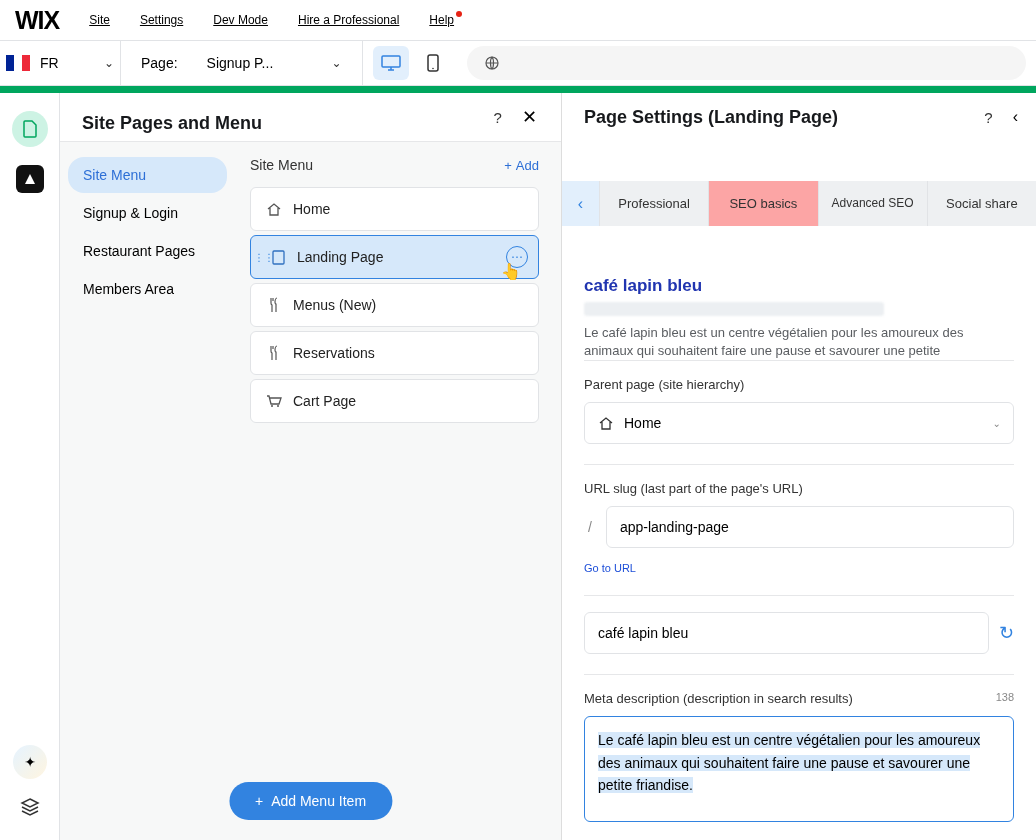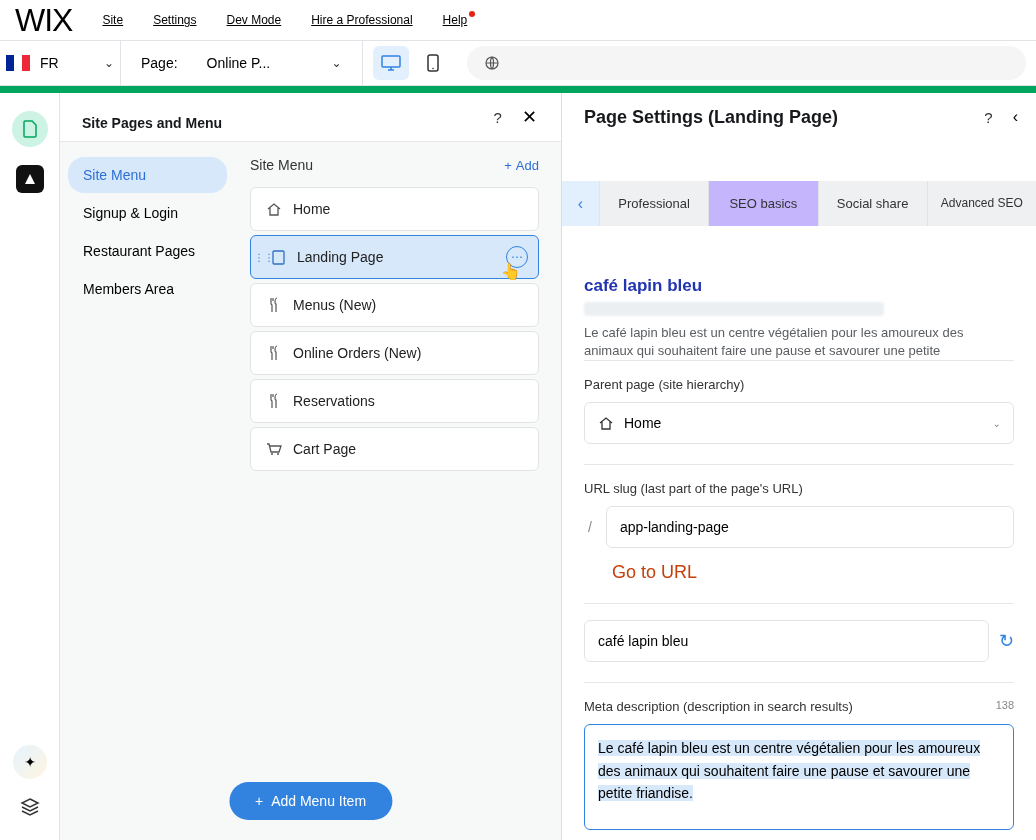--- a/index.html
+++ b/index.html
@@ -1,18 +1,18 @@
 <!DOCTYPE html>
 <html><head>
 <meta charset="utf-8">
 <style>
 * { box-sizing: border-box; margin: 0; padding: 0; }
 body { font-family: -apple-system, "Helvetica Neue", Arial, sans-serif; font-size: 14px; color: #000; background: #fff; overflow: hidden; width: 1036px; height: 840px; }
 .topbar { height: 40px; display: flex; align-items: center; padding: 0 15px; gap: 30px; }
-.logo { font-weight: 400; font-size: 32px; letter-spacing: -1px; }
+.logo { font-weight: 700; font-size: 25px; letter-spacing: -1px; }
 .menu-item { font-size: 12px; color: #000; cursor: pointer; position: relative; text-decoration: underline; }
 .menu-notif::after { content:''; position:absolute; top:-2px; right:-8px; width:6px; height:6px; background:#e62214; border-radius:50%; }
 .toolbar { height: 46px; border-top: 1px solid #e1e3e6; border-bottom: 1px solid #e1e3e6; display: flex; align-items: center; }
 .locale { width: 121px; display:flex; align-items:center; gap:10px; padding:0 6px; border-right:1px solid #e1e3e6; height:100%; }
 .flag-fr { width:24px; height:16px; display:flex; }
 .flag-fr span { flex:1; }
 .page-sel { display:flex; align-items:center; gap:29px; padding:0 20px; border-right:1px solid #e1e3e6; height:100%; }
 .device-btns { display:flex; align-items:center; gap:6px; padding:0 10px; height:100%; }
 .device-btn { width:36px; height:34px; display:flex; align-items:center; justify-content:center; border-radius:6px; }
 .device-btn.active { background:#e2effc; }
@@ -21,21 +21,21 @@
 .main { display:flex; height: calc(840px - 40px - 46px - 7px); }
 .far-left { width:60px; background:#fff; border-right:1px solid #e1e3e6; display:flex; flex-direction:column; align-items:center; padding-top:18px; gap:18px; }
 .fl-circle { width:36px; height:36px; border-radius:50%; background:#cdf3e4; display:flex; align-items:center; justify-content:center; }
 .fl-square { width:28px; height:28px; border-radius:6px; background:#111; display:flex; align-items:center; justify-content:center; }
 .fl-bottom { position:absolute; bottom:18px; left:0; width:60px; display:flex; flex-direction:column; align-items:center; gap:18px; }
 .ai-circle { width:34px; height:34px; border-radius:50%; background:linear-gradient(135deg,#e5f3ff,#fff5e0); display:flex; align-items:center; justify-content:center; font-size:14px; }
 .layers-icon { font-size:20px; color:#333; }
 
 .panel-left { width:502px; display:flex; flex-direction:column; border-right:1px solid #ddd; }
 .panel-header { height:48px; display:flex; align-items:center; justify-content:space-between; padding:0 24px 0 22px; }
-.panel-title { font-size:14px; font-weight:700; color:#17191c;margin-top:12px; }
+.panel-title { font-size:18px; font-weight:700; color:#17191c;margin-top:12px; }
 .panel-hdr-actions { display:flex; gap:20px; align-items:center; }
 .close-x { font-size:18px; cursor:pointer; }
 .help-q { font-size:15px; cursor:pointer; color:#333; }
 .panel-body { flex:1; display:flex; background:#f7f8f8; border-top:1px solid #e6e7e9; position:relative; }
 .categories { width:175px; padding:15px 8px; }
 .cat-item { padding:10px 15px; border-radius:16px; font-size:14px; color:#000; cursor:pointer; margin-bottom:2px; }
 .cat-item.active { background:#d6e8fa; color:#2d6fd6; }
 .menu-col { flex:1; padding:15px 22px 0 15px; display:flex; flex-direction:column; }
 .menu-col-hdr { display:flex; justify-content:space-between; align-items:center; margin-bottom:14px; }
 .menu-col-title { font-size:14px; color:#333; }
@@ -49,35 +49,35 @@
 .cursor-hand { position:absolute; bottom:-14px; right:6px; font-size:16px; pointer-events:none; }
 .add-menu-btn { position:absolute; bottom:20px; left:50%; transform:translateX(-50%); background:#3283e0; color:#fff; padding:11px 26px; border-radius:26px; font-size:14px; display:flex; align-items:center; gap:8px; cursor:pointer; }
 
 .panel-right { flex:1; display:flex; flex-direction:column;gap:40px; }
 .pr-header { height:48px; display:flex; align-items:center; justify-content:space-between; padding:0 18px 0 22px; }
 .pr-title { font-size:18px; font-weight:700; color:#17191c; }
 .tabs { display:flex; height:45px; background:#eef0f2; }
 .tab { flex:1; display:flex; align-items:center; justify-content:center; font-size:13px; color:#333; cursor:pointer; border-right:1px solid #e1e3e6; padding:0 8px; text-align:center; }
 .tab:last-child { border-right:none; }
 .tab-arrow { width:38px; flex:none; background:#e2effc; color:#3283e0; font-size:16px; }
-.tab.active { background:#c4b5fd; }
+.tab.active { background:#fca5a5; }
 .tab.small { font-size:12px; line-height:1.2; }
 .pr-content { flex:1; padding:10px 22px 20px 22px; overflow-y:auto; }
 .preview-title { color:#2135b0; font-size:17px; font-weight:600; margin-bottom:6px; }
 .preview-url { height:14px; background:#eceff2; border-radius:3px; width:300px; margin-bottom:8px; filter:blur(1px); }
 .preview-desc { font-size:13px; color:#5a5d61; line-height:1.4; }
 .section { border-top:1px solid #e6e7e9; padding:16px 0 20px; }
 .section:first-of-type { margin-top:18px; }
 .field-label { font-size:13px; color:#333; margin-bottom:10px; display:flex; justify-content:space-between; }
 .select-box { height:42px; border:1px solid #e1e3e6; border-radius:6px; display:flex; align-items:center; padding:0 13px; gap:10px; font-size:14px; cursor:pointer; position:relative; }
 .select-caret { position:absolute; right:12px; color:#888; font-size:10px; }
 .url-row { display:flex; gap:10px; align-items:center; }
 .url-slash { color:#888; padding:0 4px; }
 .input-box { flex:1; height:42px; border:1px solid #e1e3e6; border-radius:6px; padding:0 13px; font-size:14px; background:#fff; }
-.go-url { color:#c2410c; font-size:18px; margin-top:14px; display:inline-block; cursor:pointer;margin-left:28px; }
+.go-url { color:#1d4ed8; font-size:11px; margin-top:14px; display:inline-block; cursor:pointer; }
 .title-row { display:flex; gap:10px; align-items:center; }
 .refresh-icon { color:#3283e0; font-size:18px; cursor:pointer; }
 .textarea { width:100%; min-height:106px; border:1.5px solid #3283e0; border-radius:6px; padding:12px 13px; font-size:14px; line-height:1.6; font-family:inherit; resize:none; background:#fff; }
 .textarea .hl { background:#d6e8fa; }
 .char-count { font-size:11px; color:#888; }
 .index-row { display:flex; justify-content:flex-end; align-items:center; padding-top:18px; border-top:1px solid #e6e7e9; }
 .toggle { width:40px; height:22px; background:#3283e0; border-radius:11px; position:relative; cursor:pointer; }
 .toggle::after { content:'✓'; position:absolute; right:2px; top:2px; width:18px; height:18px; background:#fff; border-radius:50%; display:flex; align-items:center; justify-content:center; font-size:10px; color:#3283e0; }
 </style>
 </head>
@@ -97,21 +97,21 @@
     <div class="flag-fr">
         <span style="background:#002395"></span>
         <span style="background:#fff"></span>
         <span style="background:#ed2939"></span>
       </div>
     <span>FR</span>
     <span style="margin-left:auto;font-size:12px;color:#333">⌄</span>
   </div>
   <div class="page-sel">
     <span>Page:</span>
-    <span style="min-width:80px">Online P...</span>
+    <span style="min-width:80px">Signup P...</span>
     <span style="font-size:12px;color:#333;margin-left:16px">⌄</span>
   </div>
   <div class="device-btns">
     <div class="device-btn active">
       <svg width="20" height="16" viewBox="0 0 20 16">
           <rect x="1" y="1" width="18" height="11" rx="1" fill="none" stroke="#3283e0" stroke-width="1.5"></rect>
           <path d="M7 15h6M10 12v3" stroke="#3283e0" stroke-width="1.5"></path>
         </svg>
     </div>
     <div class="device-btn">
@@ -203,28 +203,20 @@
               </svg>
             </span>
           <span class="page-label">Menus (New)</span>
         </div>
         <div class="page-item">
           <span class="page-icon">
               <svg width="14" height="16" viewBox="0 0 14 16">
                 <path d="M4 1v5a2 2 0 001 2v7M4 1v3M6 1v3M10 1c-1 0-2 2-2 4s1 2 1 2v8" fill="none" stroke="#555" stroke-width="1.2"></path>
               </svg>
             </span>
-          <span class="page-label">Online Orders (New)</span>
-        </div>
-        <div class="page-item">
-          <span class="page-icon">
-              <svg width="14" height="16" viewBox="0 0 14 16">
-                <path d="M4 1v5a2 2 0 001 2v7M4 1v3M6 1v3M10 1c-1 0-2 2-2 4s1 2 1 2v8" fill="none" stroke="#555" stroke-width="1.2"></path>
-              </svg>
-            </span>
           <span class="page-label">Reservations</span>
         </div>
         <div class="page-item">
           <span class="page-icon">
               <svg width="16" height="14" viewBox="0 0 16 14">
                 <path d="M1 2h2l2 8h8l2-6H4" fill="none" stroke="#555" stroke-width="1.3"></path>
                 <circle cx="6" cy="12" r="1" fill="#555"></circle>
                 <circle cx="12" cy="12" r="1" fill="#555"></circle>
               </svg>
             </span>
@@ -243,22 +235,22 @@
       <div class="pr-title">Page Settings (Landing Page)</div>
       <div class="panel-hdr-actions">
         <span class="help-q">?</span>
         <span class="close-x" style="font-size:16px">‹</span>
       </div>
     </div>
     <div class="tabs">
       <div class="tab tab-arrow">‹</div>
       <div class="tab">Professional</div>
       <div class="tab active">SEO basics</div>
+      <div class="tab small">Advanced SEO</div>
       <div class="tab">Social share</div>
-      <div class="tab small">Advanced SEO</div>
     </div>
     <div class="pr-content">
       <div class="preview-title">café lapin bleu</div>
       <div class="preview-url"></div>
       <div class="preview-desc">Le café lapin bleu est un centre végétalien pour les amoureux des animaux qui souhaitent faire une pause et savourer une petite</div>
 
       <div class="section">
         <div class="field-label">Parent page (site hierarchy)</div>
         <div class="select-box">
           <svg width="16" height="14" viewBox="0 0 16 14">

